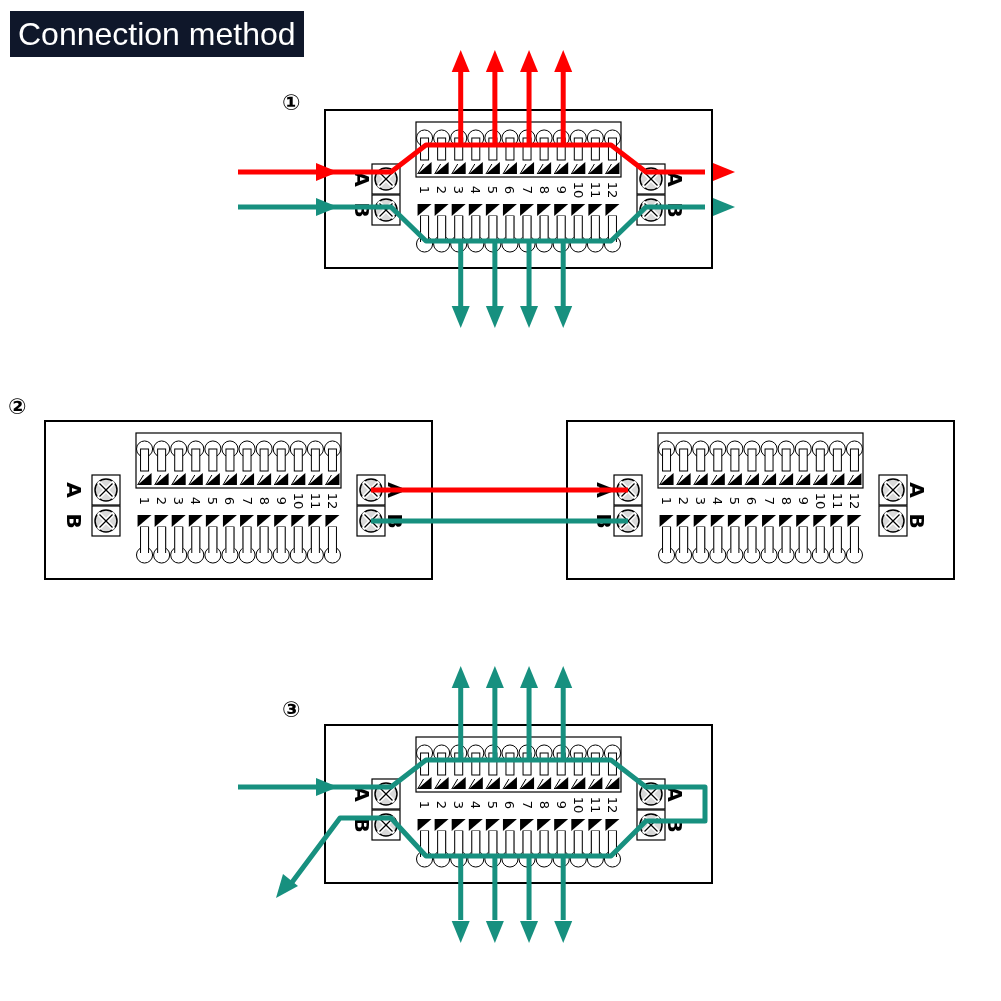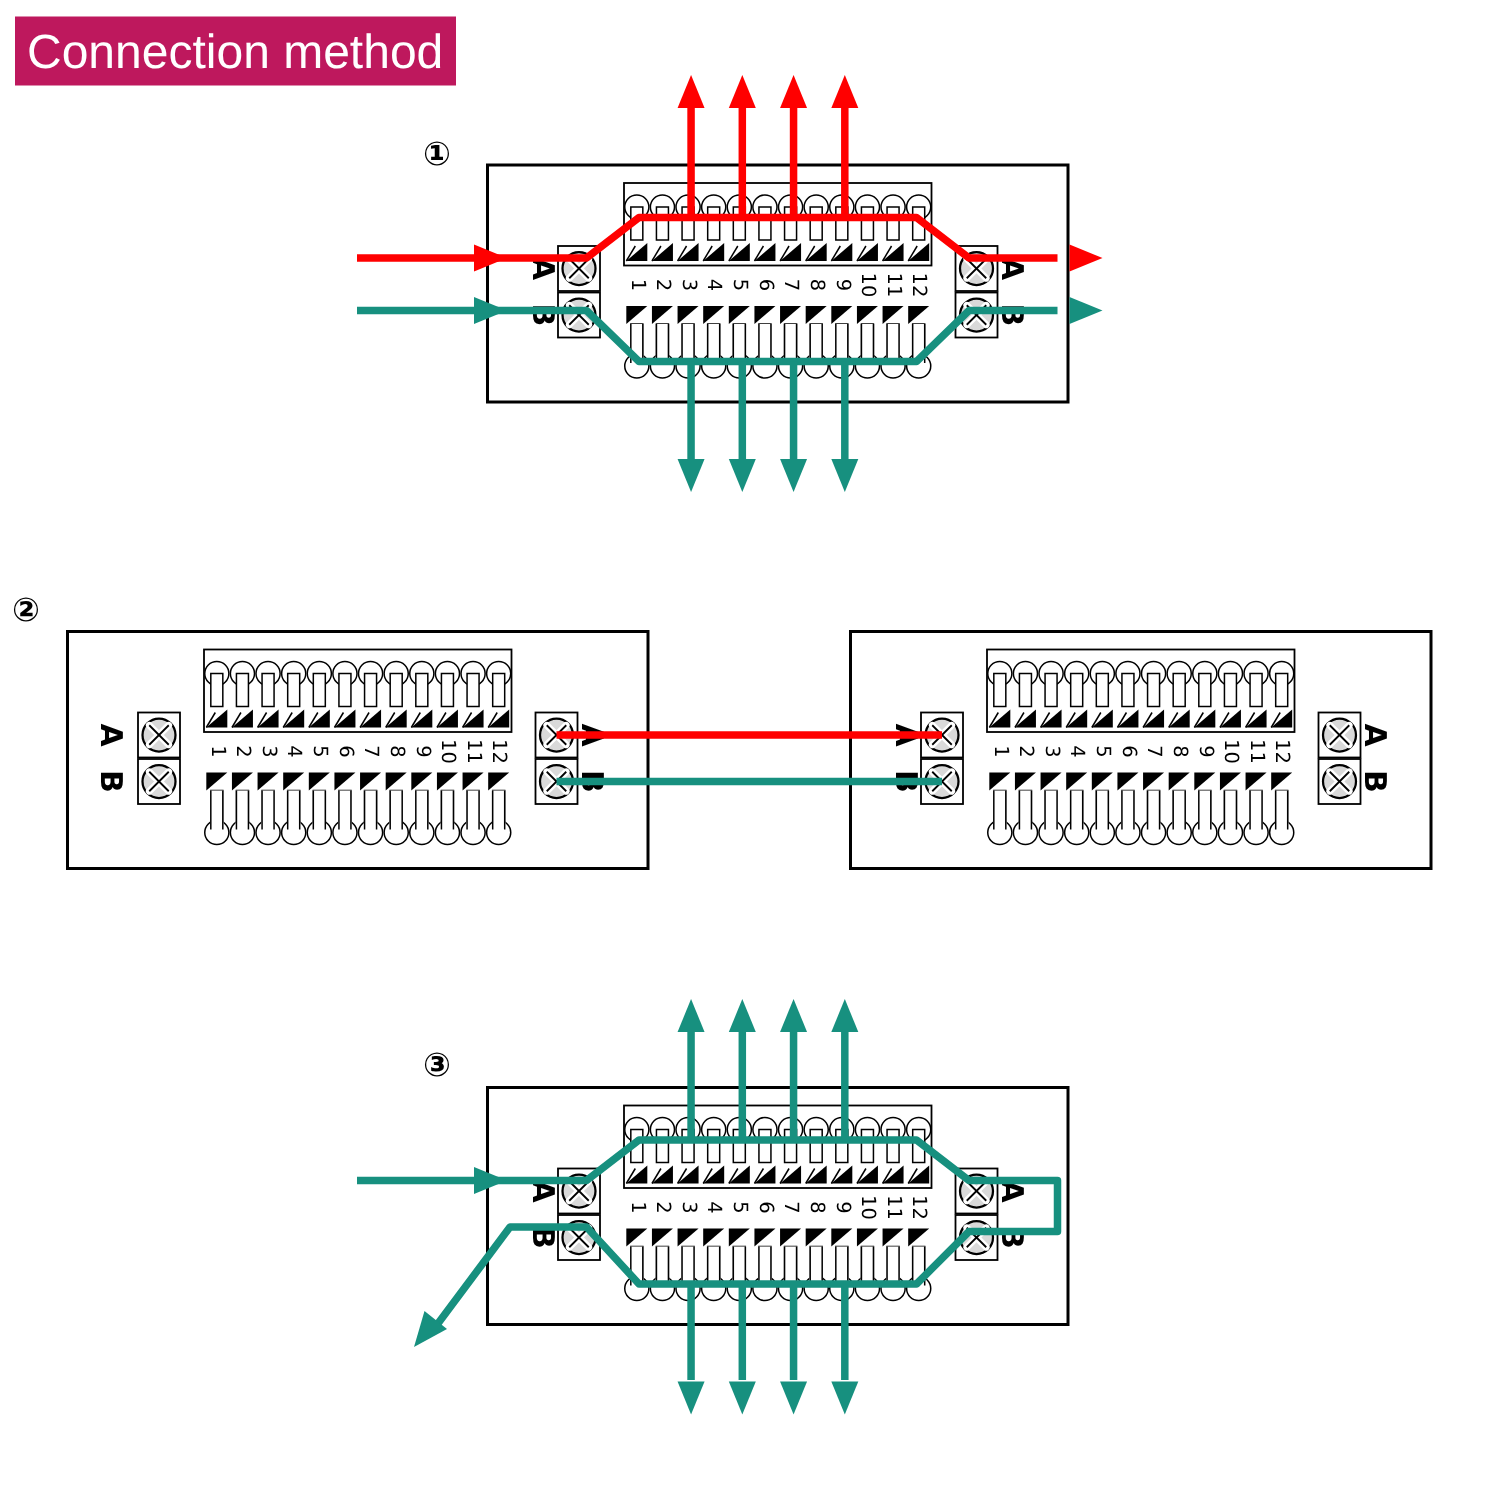--- a/index.html
+++ b/index.html
@@ -1,19 +1,19 @@
 <!DOCTYPE html>
 <html><head>
 <meta charset="utf-8">
 <style>
   html, body { margin:0; padding:0; background:#ffffff; }
   body { width:1001px; height:1001px; position:relative; overflow:hidden; font-family:"DejaVu Sans", sans-serif; }
   #title {
     position:absolute; left:10px; top:11px; height:46px; padding:0 8px;
-    background:#be185d; color:#fff; font-family:"Liberation Sans", sans-serif;
+    background:#0f172a; color:#fff; font-family:"Liberation Sans", sans-serif;
     font-size:32px; line-height:46px; white-space:nowrap;
   }
   svg#diagram { position:absolute; left:0; top:0; }
   .circ { font-family:"DejaVu Sans", sans-serif; font-size:22px; font-weight:bold; }
   .num  { font-family:"DejaVu Sans", sans-serif; font-size:13px; }
   .lbl  { font-family:"DejaVu Sans", sans-serif; font-size:20px; font-weight:bold; }
 </style>
 </head>
 <body>
 

